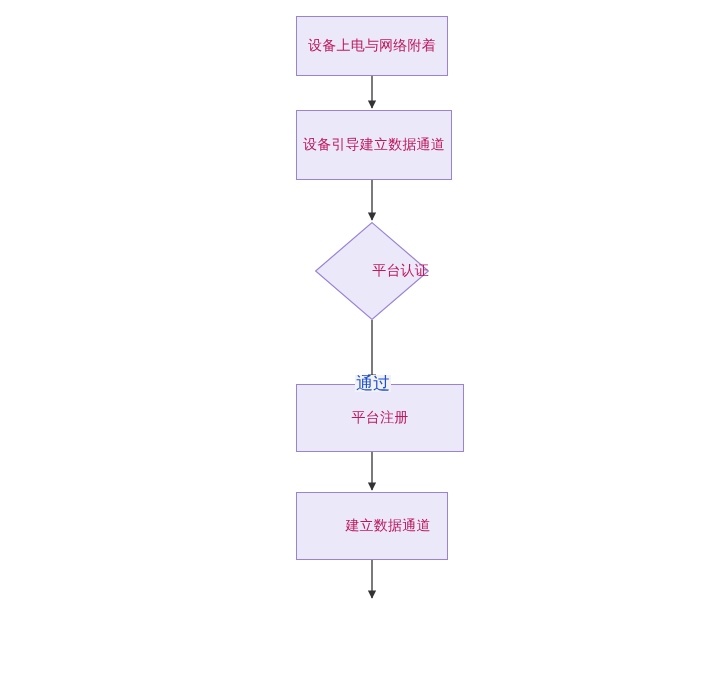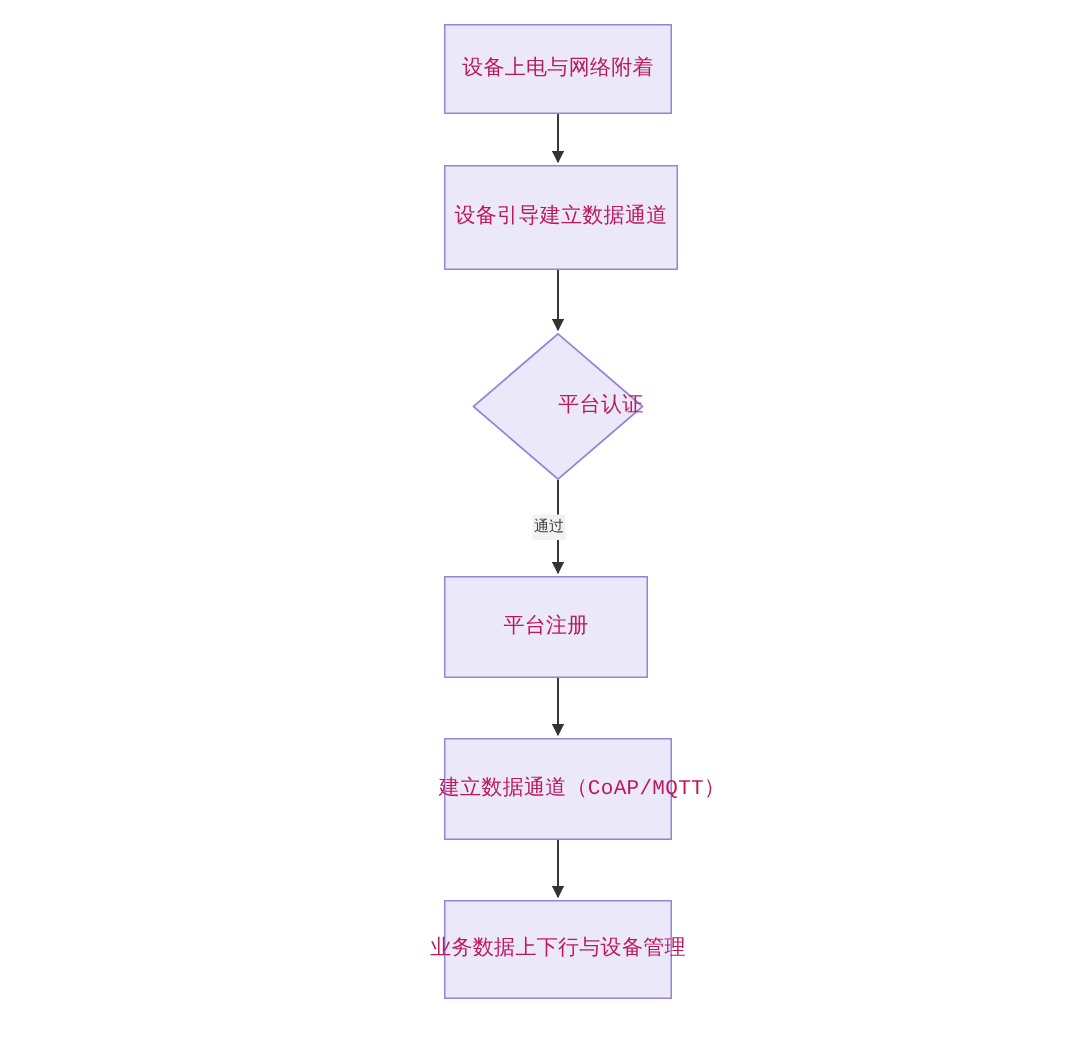--- a/index.html
+++ b/index.html
@@ -58,26 +58,27 @@
     width: 100%;
     height: 100%;
   }
   .node-decision .diamond-label {
     position: relative;
     z-index: 1;
   }
   .edge-label {
     position: absolute;
     background: #f2f2f2;
-    color: #404040;
-    font-size: 10px;
+    color: #1d4ed8;
+    font-size: 17px;
     line-height: 17px;
     padding: 0 1px;
     white-space: nowrap;
     z-index: 3;
+    margin-top: 32px;
   }
 </style>
 </head>
 <body>
 
 <div id="flowchart-canvas">
 
   <svg id="edge-layer" viewBox="0 0 726 700" width="726" height="700">
     <defs>
       <marker id="arrowhead" viewBox="0 0 10 10" refX="9" refY="5" markerWidth="6.5" markerHeight="6.5" orient="auto-start-reverse">
@@ -102,27 +103,22 @@
 
   <div class="node node-decision" style="left:315px; top:222px; width:114px; height:98px;justify-content:flex-end;">
     <svg class="diamond-shape" viewBox="0 0 114 98" preserveAspectRatio="none">
       <polygon points="57,0.6 113.4,49 57,97.4 0.6,49" fill="#ebe8fa" stroke="#9a82d6" stroke-width="1.2"></polygon>
     </svg>
     <span class="line diamond-label">平台认证</span>
   </div>
 
   <div class="edge-label" style="left:355px; top:343px;">通过</div>
 
-  <div class="node node-process" style="left:296px; top:384px; width:136px; height:68px;">
+  <div class="node node-process" style="left:296px; top:384px; width:168px; height:68px;">
     <span class="line">平台注册</span>
   </div>
 
   <div class="node node-process" style="left:296px; top:492px; width:152px; height:68px;padding-left:32px;">
     <span class="line">建立数据通道</span>
-    <span class="line">（CoAP/MQTT）</span>
   </div>
 
-  <div class="node node-process" style="left:296px; top:600px; width:152px; height:66px;">
-    <span class="line">业务数据上下行</span>
-    <span class="line">与设备管理</span>
-  </div>
 
 </div>
 
 </body></html>

